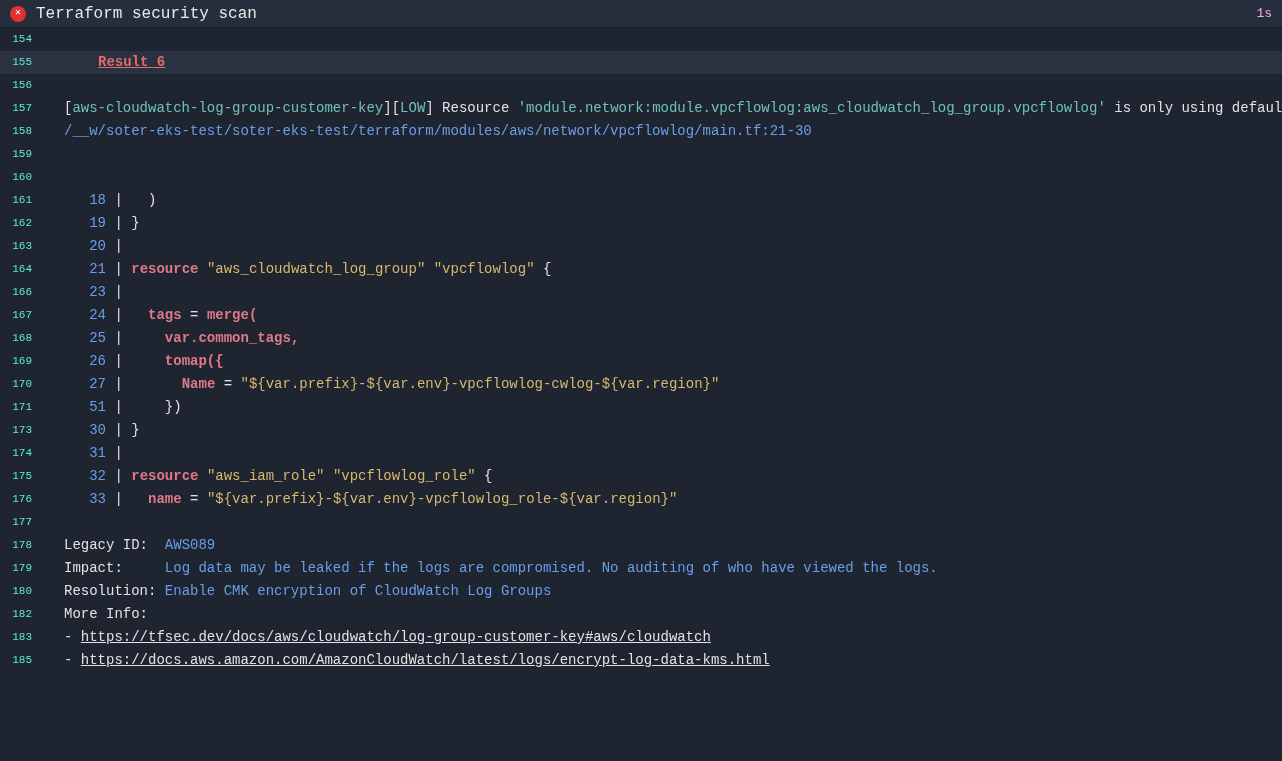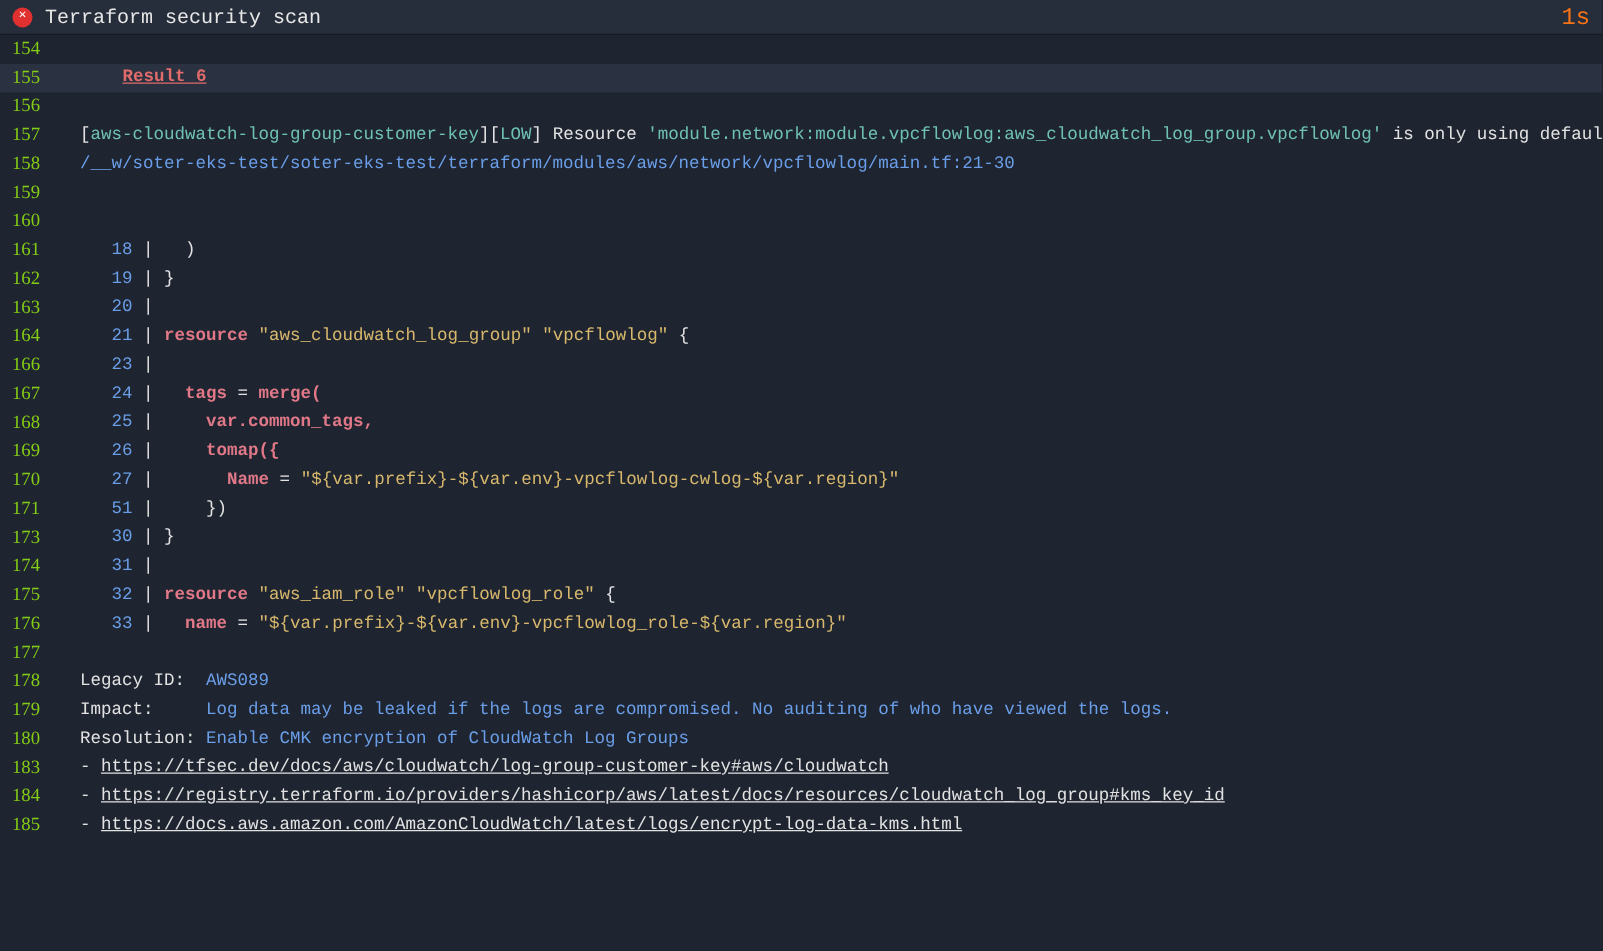--- a/index.html
+++ b/index.html
@@ -24,42 +24,41 @@
   .header-left { display: flex; align-items: center; gap: 10px; }
   .icon-circle {
     width: 16px; height: 16px; border-radius: 50%;
     background: #e03030;
     display: flex; align-items: center; justify-content: center;
     color: #fff; font-size: 10px; font-weight: bold;
     line-height: 1;
   }
   .icon-circle span { transform: translateY(-1px); }
   .header-title { color: #e8e8e8; font-weight: 500; font-size: 16px; }
-  .header-time { color: #f97316; font-size: 19px; }
+  .header-time { color: #f0abfc; font-size: 13px; }
   .log {
     width: 100%;
     height: calc(100% - 28px);
     overflow: hidden;
   }
   .line {
     display: flex;
     min-height: 23px;
     line-height: 23px;
     white-space: pre;
   }
   .line.hi { background: #2a3140; }
   .gutter {
     width: 44px;
     flex: 0 0 44px;
     text-align: right;
     padding-right: 12px;
-    color: #84cc16;
+    color: #5eead4;
     user-select: none;
-    font-size: 15px;
-    font-family: Liberation Serif, serif;
+    font-size: 11px;
   }
   .content {
     flex: 1;
     padding-left: 20px;
   }
   .result-hdr {
     color: #e06b6b;
     font-weight: bold;
     text-decoration: underline;
     margin-left: 34px;
@@ -107,16 +106,16 @@
     <div class="line"><div class="gutter">170</div><div class="content"><span class="plain">   </span><span class="blue-num">27</span><span class="plain"> </span><span class="bar">|</span><span class="plain"> </span><span class="plain">      </span><span class="kw-red">Name</span><span class="plain"> = </span><span class="str-yel">"${var.prefix}-${var.env}-vpcflowlog-cwlog-${var.region}"</span></div></div>
     <div class="line"><div class="gutter">171</div><div class="content"><span class="plain">   </span><span class="blue-num">51</span><span class="plain"> </span><span class="bar">|</span><span class="plain"> </span><span class="plain">    })</span></div></div>
     <div class="line"><div class="gutter">173</div><div class="content"><span class="plain">   </span><span class="blue-num">30</span><span class="plain"> </span><span class="bar">|</span><span class="plain"> </span><span class="plain">}</span></div></div>
     <div class="line"><div class="gutter">174</div><div class="content"><span class="plain">   </span><span class="blue-num">31</span><span class="plain"> </span><span class="bar">|</span><span class="plain"> </span><span class="plain"></span></div></div>
     <div class="line"><div class="gutter">175</div><div class="content"><span class="plain">   </span><span class="blue-num">32</span><span class="plain"> </span><span class="bar">|</span><span class="plain"> </span><span class="kw-red">resource </span><span class="kw-yel">"aws_iam_role" "vpcflowlog_role"</span><span class="plain"> {</span></div></div>
     <div class="line"><div class="gutter">176</div><div class="content"><span class="plain">   </span><span class="blue-num">33</span><span class="plain"> </span><span class="bar">|</span><span class="plain"> </span><span class="plain">  </span><span class="kw-red">name</span><span class="plain"> = </span><span class="str-yel">"${var.prefix}-${var.env}-vpcflowlog_role-${var.region}"</span></div></div>
     <div class="line"><div class="gutter">177</div><div class="content"></div></div>
     <div class="line"><div class="gutter">178</div><div class="content"><span class="plain">Legacy ID:  </span><span class="br-blue">AWS089</span></div></div>
     <div class="line"><div class="gutter">179</div><div class="content"><span class="plain">Impact:     </span><span class="br-blue">Log data may be leaked if the logs are compromised. No auditing of who have viewed the logs.</span></div></div>
     <div class="line"><div class="gutter">180</div><div class="content"><span class="plain">Resolution: </span><span class="br-blue">Enable CMK encryption of CloudWatch Log Groups</span></div></div>
+    <div class="line"><div class="gutter">182</div><div class="content"><span class="plain">More Info:</span></div></div>
     <div class="line"><div class="gutter">183</div><div class="content"><span class="plain">- </span><span class="link-u">https://tfsec.dev/docs/aws/cloudwatch/log-group-customer-key#aws/cloudwatch</span></div></div>
-    <div class="line"><div class="gutter">184</div><div class="content"><span class="plain">- </span><span class="link-u">https://registry.terraform.io/providers/hashicorp/aws/latest/docs/resources/cloudwatch_log_group#kms_key_id</span></div></div>
     <div class="line"><div class="gutter">185</div><div class="content"><span class="plain">- </span><span class="link-u">https://docs.aws.amazon.com/AmazonCloudWatch/latest/logs/encrypt-log-data-kms.html</span></div></div>
   </div>
 
 </body></html>

